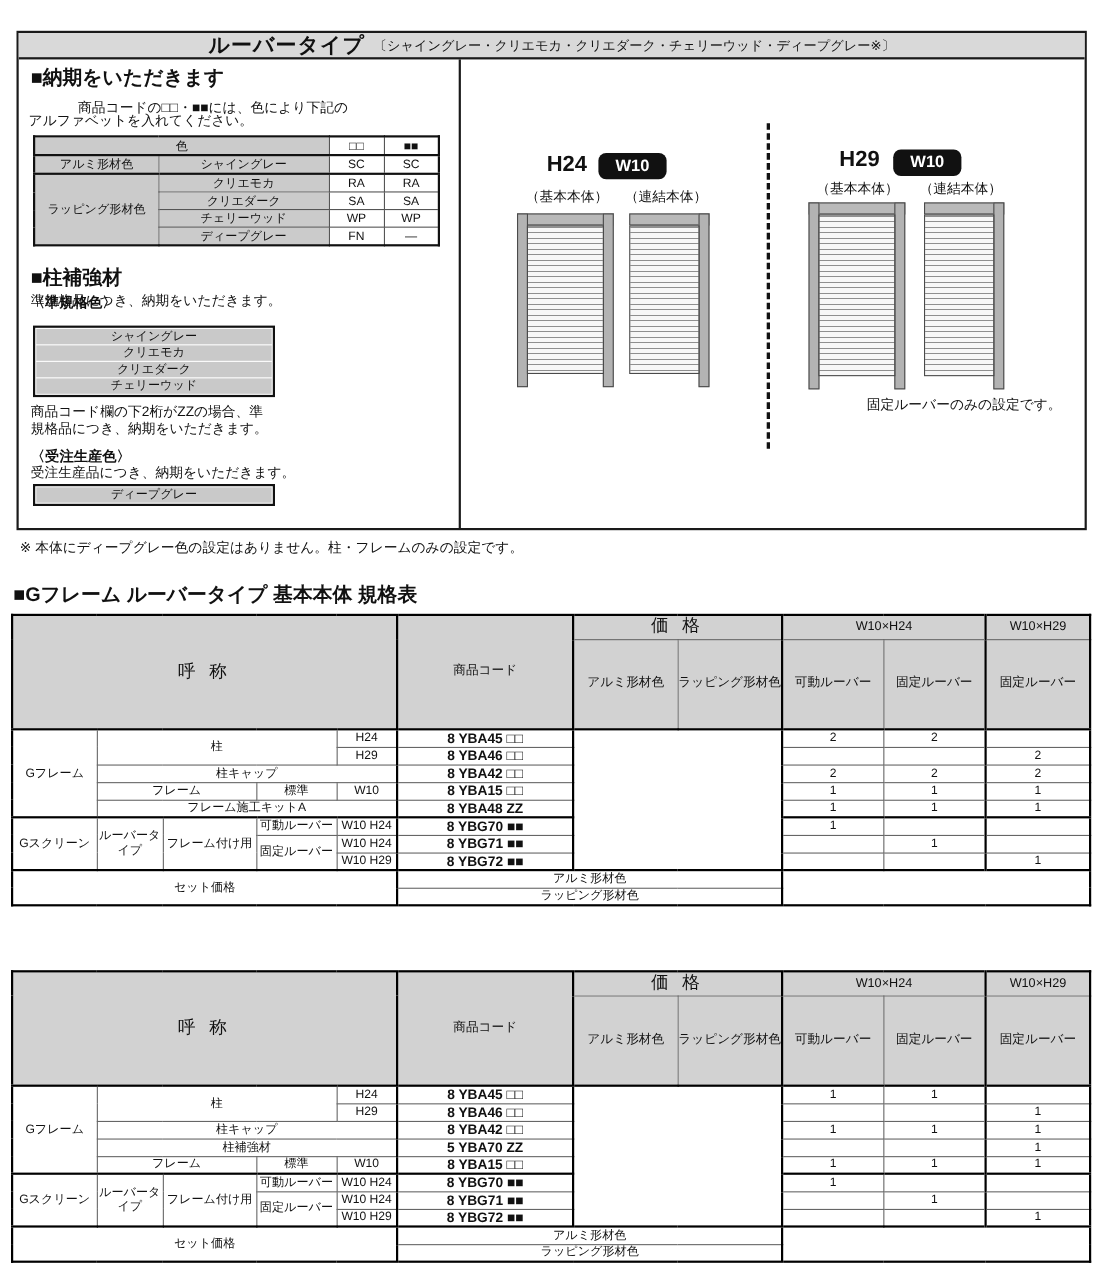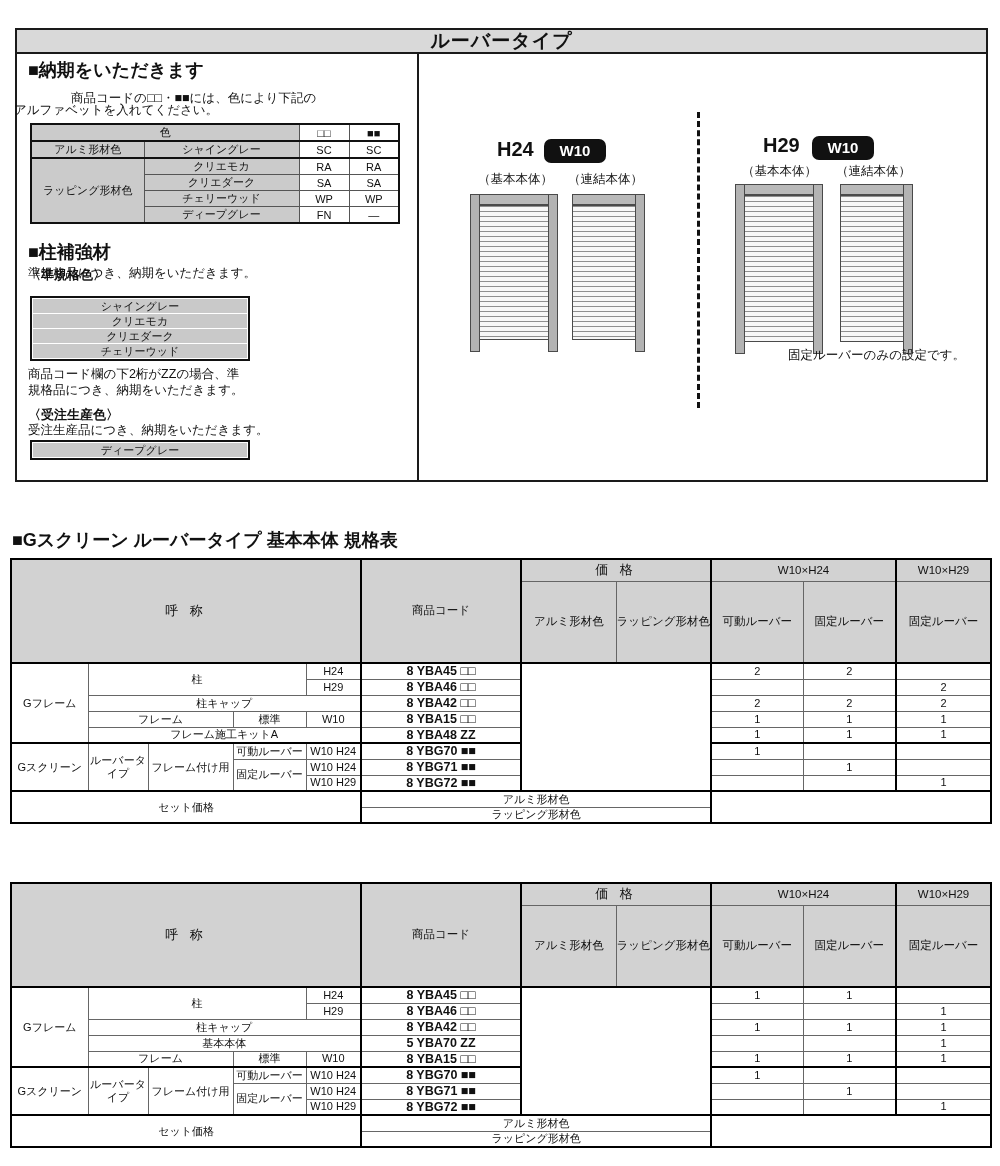--- a/index.html
+++ b/index.html
@@ -53,41 +53,42 @@
   .sec-title { position:absolute; font-size:18px; font-weight:bold; }
   table.spec {
     position:absolute; border-collapse:collapse; table-layout:fixed; width:980px;
     border:2px solid #000; font-size:11px;
   }
   .spec td { border:1px solid #666; padding:0; text-align:center; vertical-align:middle; overflow:hidden; line-height:1.15; }
   .spec tr { height:16px; }
   .spec tr.h1r { height:22px; }
   .spec tr.h2r { height:82px; }
   .spec .hd { background:#d2d2d2; font-size:11.5px; }
-  .spec .hd.big { font-size:13px; letter-spacing:4px; }
+  .spec .hd.big { font-size:16px; letter-spacing:4px; }
   .spec .bl { border-left:2px solid #000; }
   .spec tr.tt td { border-top:2px solid #000; }
   .spec .code { font-weight:bold; font-size:12.5px; }
   .footnote { position:absolute; left:18px; top:490px; font-size:12.5px; }
 </style>
 </head>
 <body>
 
 <div class="page">
 
   <div class="topbox">
     <div class="titlebar">
       <span class="t1">ルーバータイプ</span>
+      <span class="t2">〔シャイングレー・クリエモカ・クリエダーク・チェリーウッド・ディープグレー※〕</span>
     </div>
     <div class="vdivider"></div>
   </div>
 
   <div class="abs h1" style="left:28px; top:58px;">■納期をいただきます</div>
   <div class="abs txt" style="left:28px; top:90px;margin-left:43px;">商品コードの□□・■■には、色により下記の</div>
-  <div class="abs txt" style="left:14px; top:102px;">アルファベットを入れてください。</div>
+  <div class="abs txt" style="left:26px; top:102px;">アルファベットを入れてください。</div>
 
   <table class="ctab abs" style="left:30px; top:123px;">
     <colgroup>
         <col style="width:113px">
         <col style="width:155px">
         <col style="width:50px">
         <col style="width:50px">
       </colgroup>
     <tbody>
         <tr>
@@ -174,24 +175,25 @@
     <div class="lv-post" style="left:0;"></div>
     <div class="lv-post" style="right:0;"></div>
     <div class="lv-louv" style="left:9px; right:9px;"></div>
   </div>
   <div class="lv-panel" style="left:840px; top:184px; width:73px; height:170px;">
     <div class="lv-rail"></div>
     <div class="lv-post" style="right:0;"></div>
     <div class="lv-louv" style="left:0; right:9px;"></div>
   </div>
 
-  <div class="abs note" style="left:788px; top:347px;">固定ルーバーのみの設定です。</div>
-
-
-  <div class="sec-title" style="left:12px; top:528px;">■Gスクリーン ルーバータイプ 基本本体 規格表</div>
+  <div class="abs note" style="left:788px; top:360px;">固定ルーバーのみの設定です。</div>
+
+  <div class="footnote">※ 本体にディープグレー色の設定はありません。柱・フレームのみの設定です。</div>
+
+  <div class="sec-title" style="left:12px; top:528px;">■Gフレーム ルーバータイプ 基本本体 規格表</div>
 
   <table class="spec" style="left:10px; top:558px;">
     <colgroup>
       <col style="width:77px">
         <col style="width:60px">
         <col style="width:85px">
         <col style="width:73px">
         <col style="width:55px">
       <col style="width:160px">
         <col style="width:95px">
@@ -340,21 +342,21 @@
       <td class="bl">1</td>
     </tr>
     <tr>
       <td colspan="4">柱キャップ</td>
       <td class="bl code">8 YBA42 □□</td>
       <td class="bl">1</td>
       <td>1</td>
       <td class="bl">1</td>
     </tr>
     <tr>
-      <td colspan="4">基本本体</td>
+      <td colspan="4">柱補強材</td>
       <td class="bl code">5 YBA70 ZZ</td>
       <td class="bl"></td>
       <td></td>
       <td class="bl">1</td>
     </tr>
     <tr>
       <td colspan="2">フレーム</td>
       <td>標準</td>
       <td>W10</td>
       <td class="bl code">8 YBA15 □□</td>

